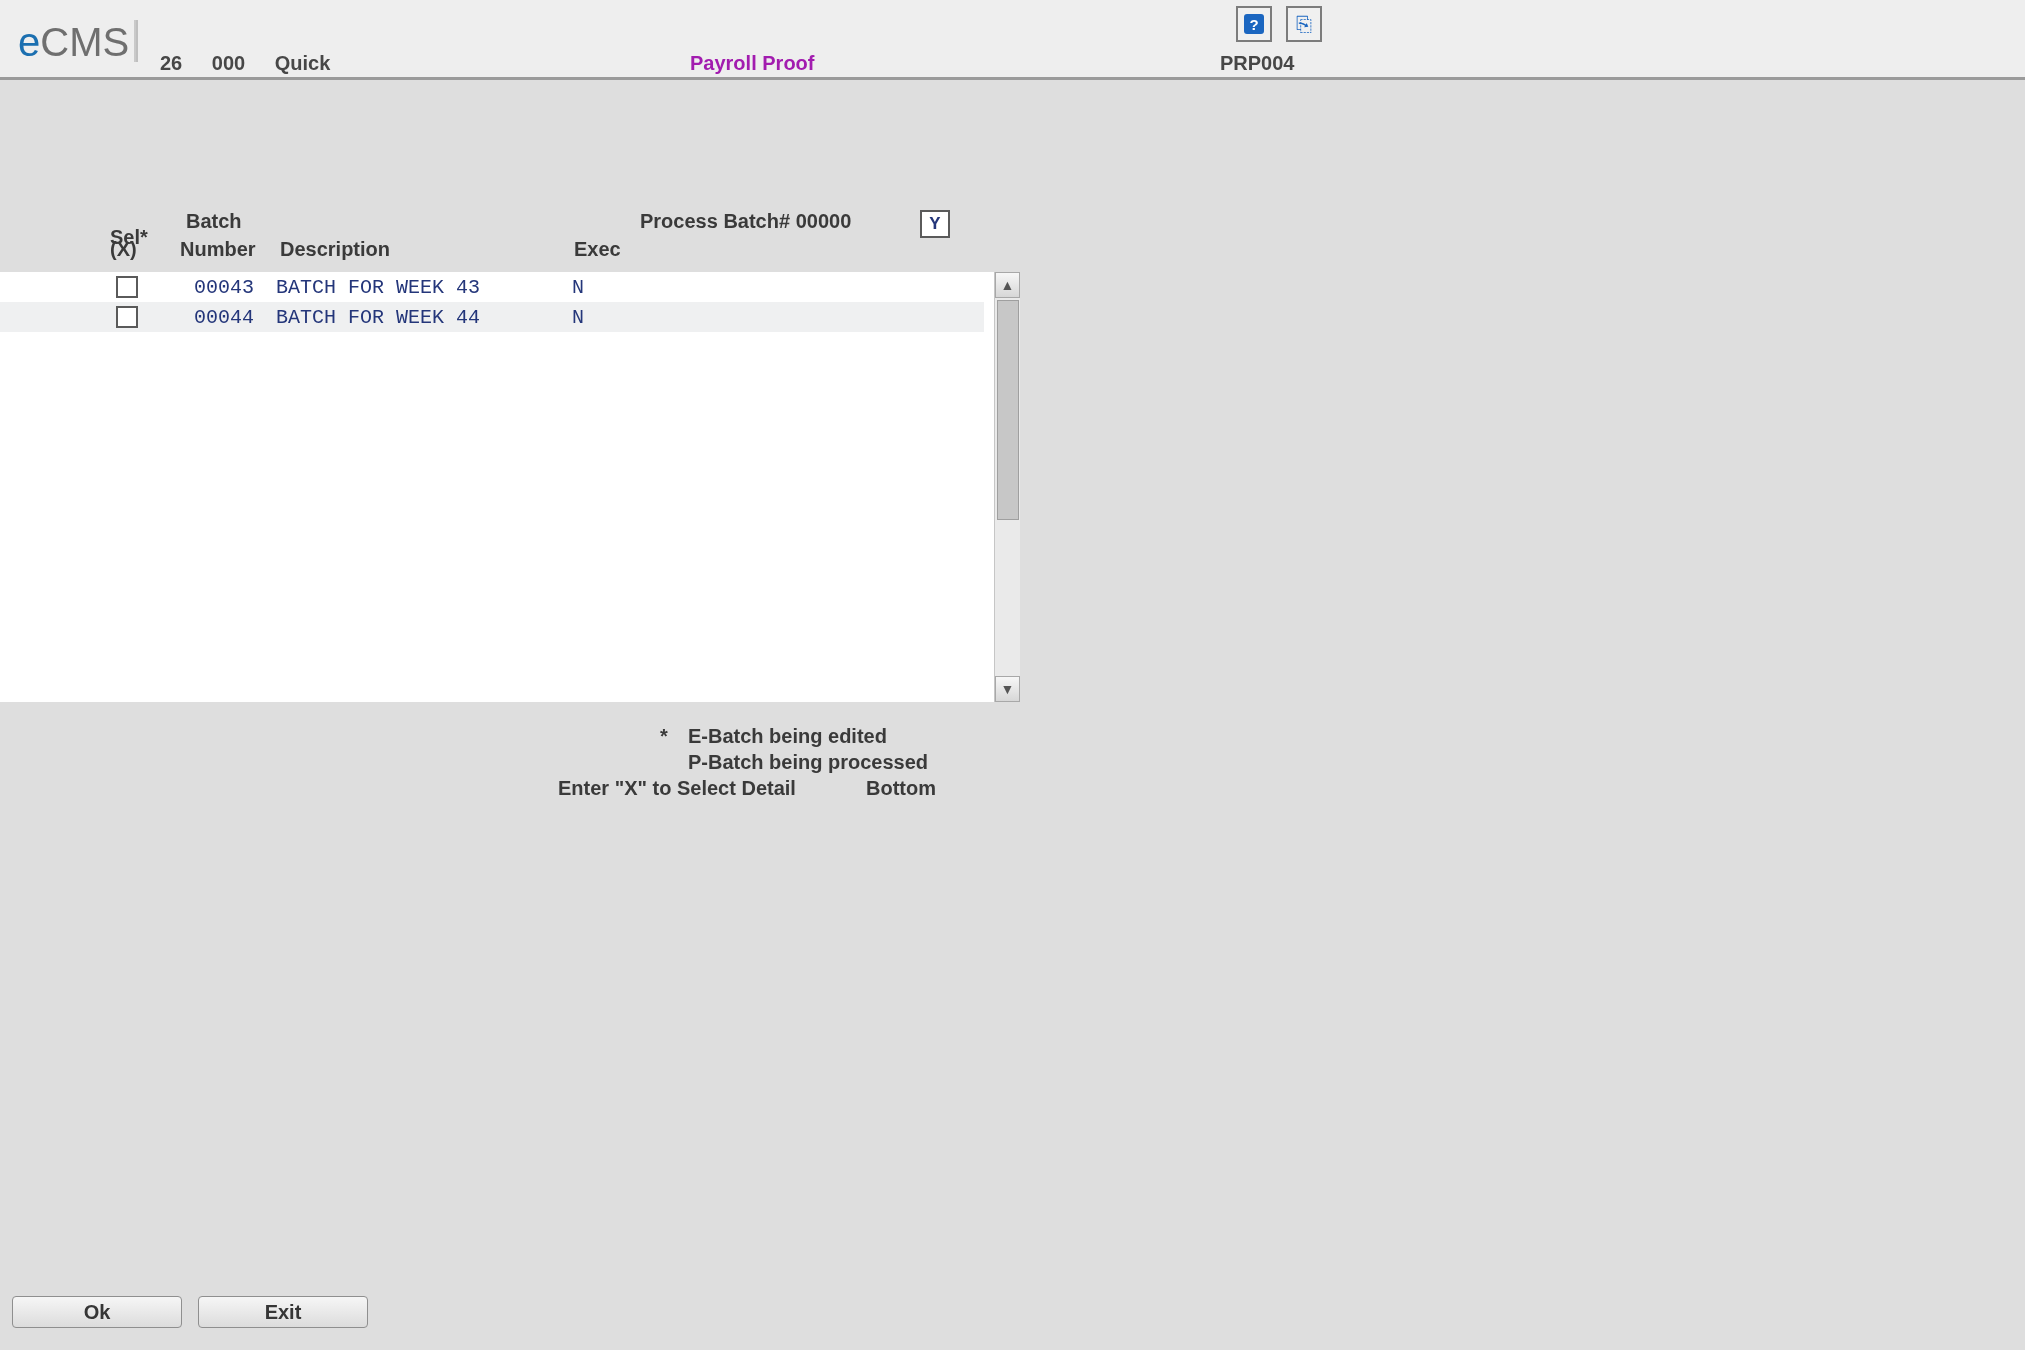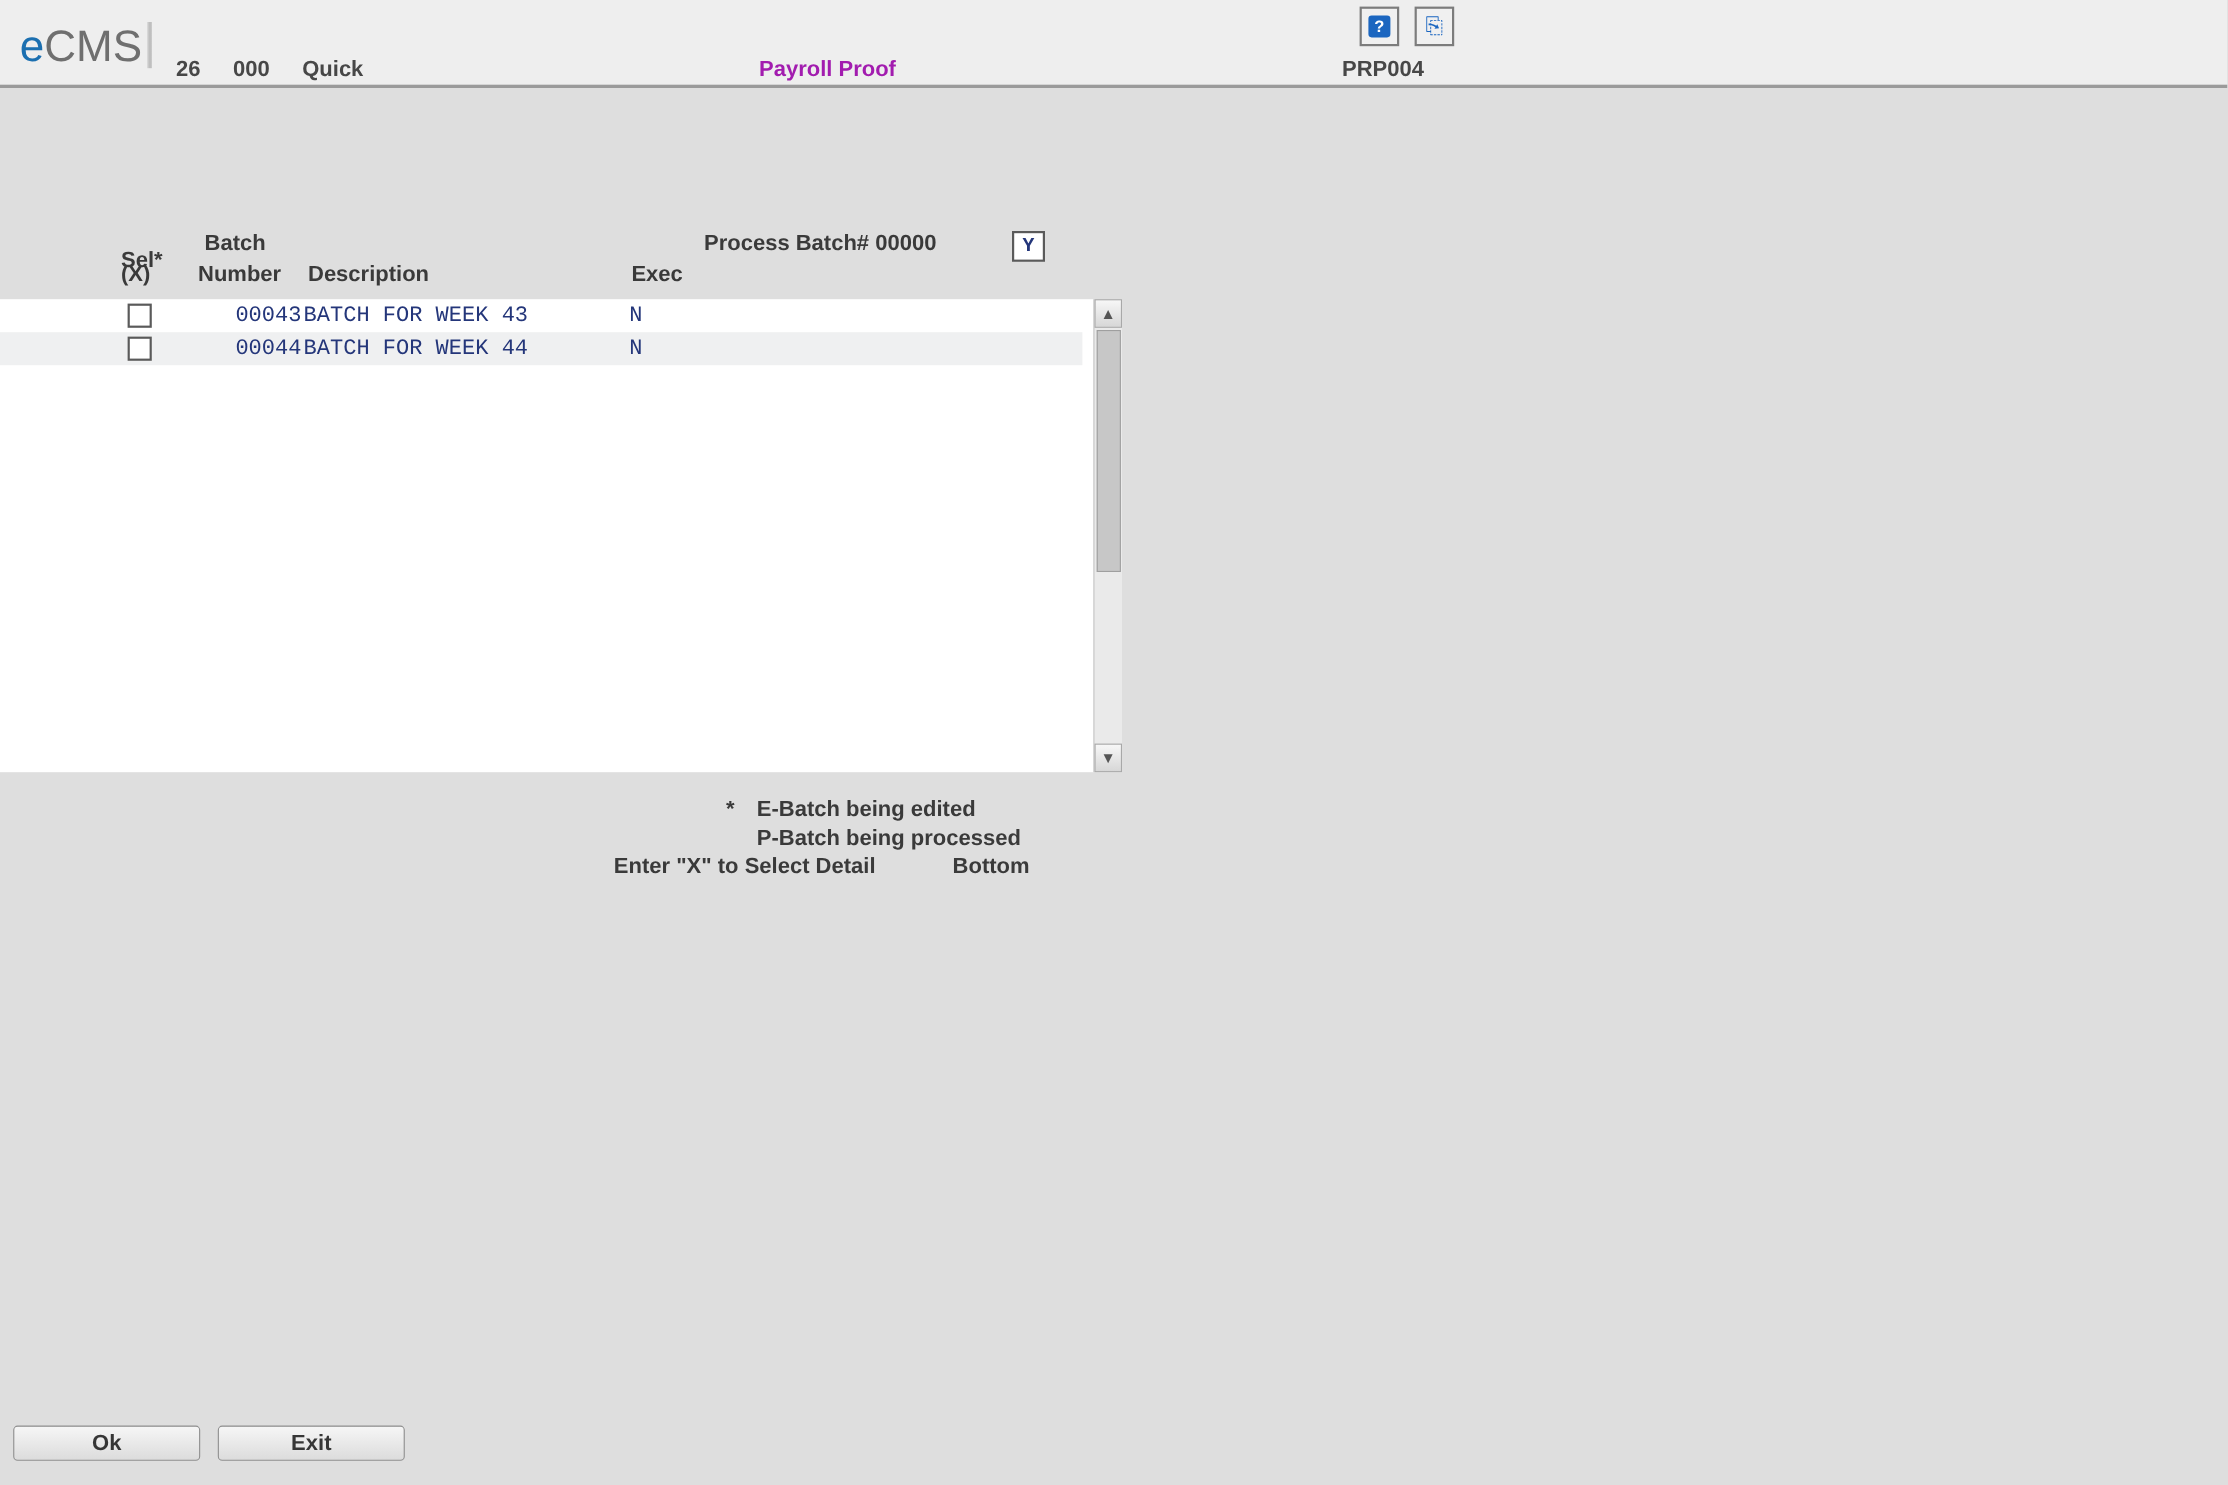--- a/index.html
+++ b/index.html
@@ -151,21 +151,21 @@
     display: flex;
     justify-content: flex-start;
     padding-left: 116px;
   }
   .chk {
     width: 22px;
     height: 22px;
     border: 2px solid #5a5a5a;
     background: #fff;
   }
-  .cell-num  { width: 100px; text-align: right; padding-right: 2px; }
+  .cell-num  { width: 100px; text-align: right; padding-right: 22px; }
   .cell-desc { width: 296px; }
   .cell-exec { width: 60px; }
 
   
   .scrollbar {
     position: absolute;
     right: 0;
     top: 0;
     width: 26px;
     height: 100%;

